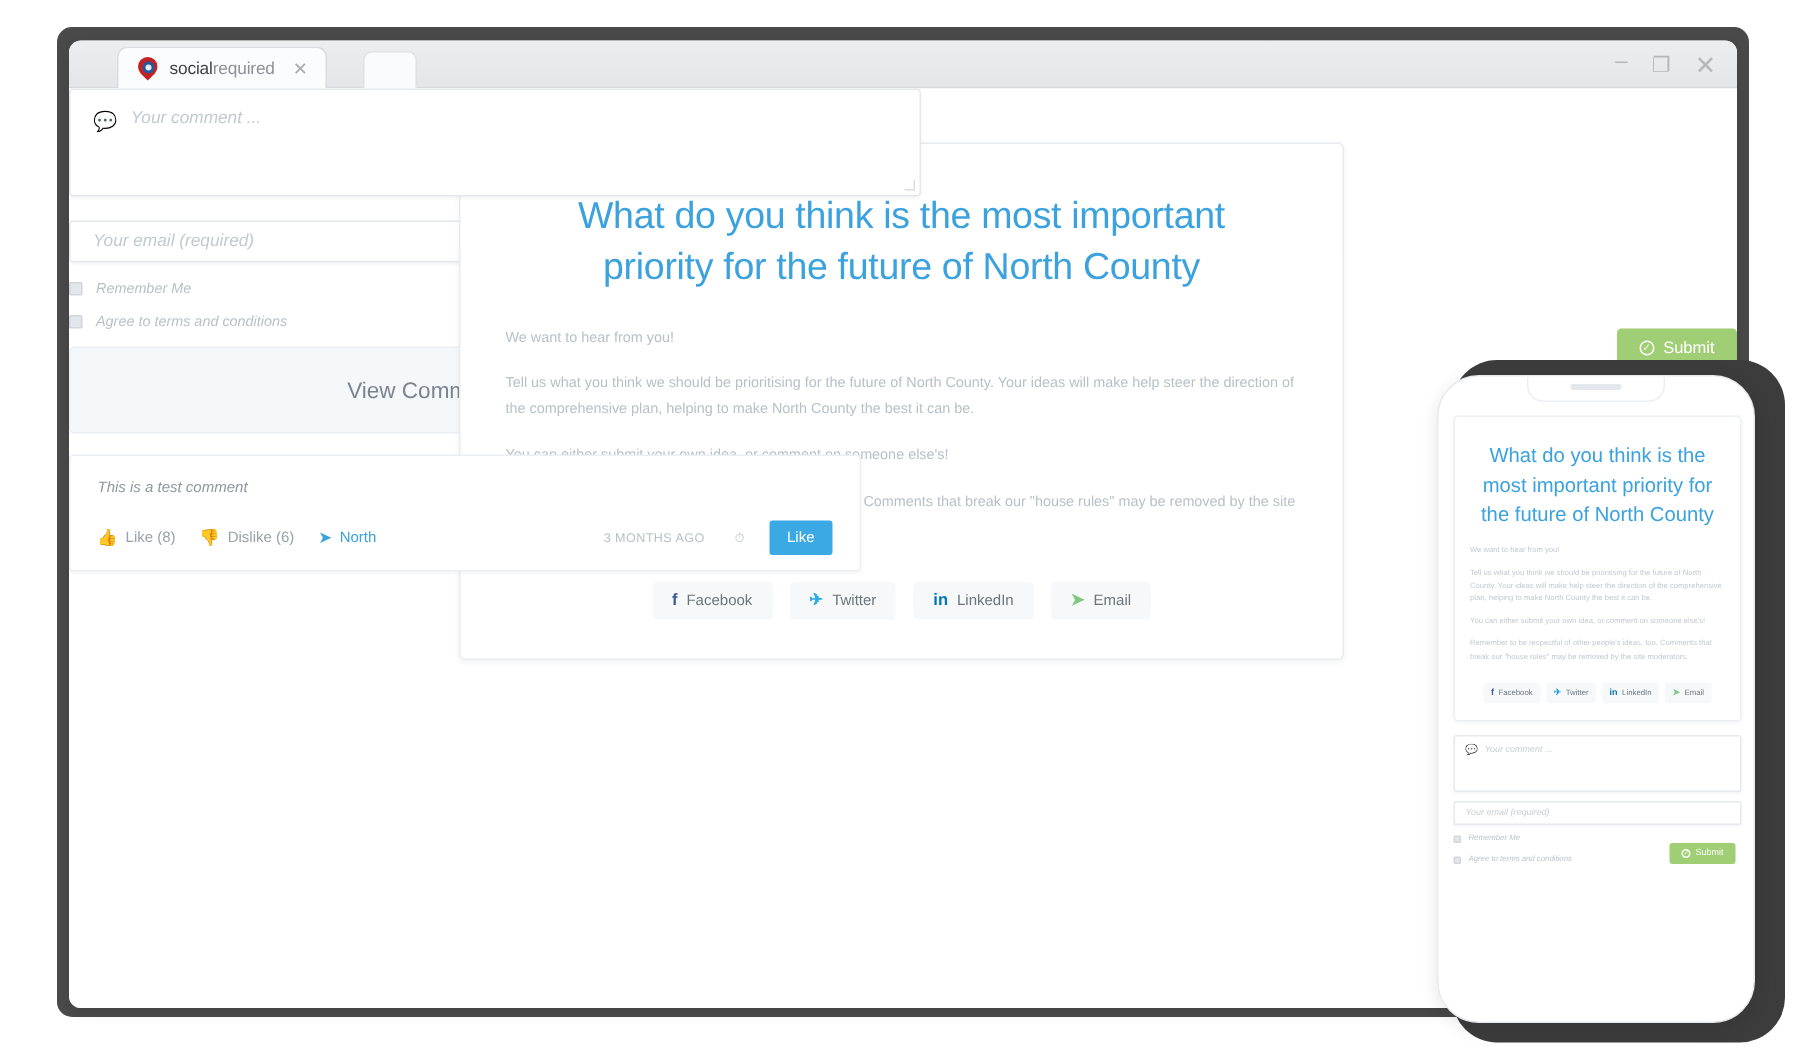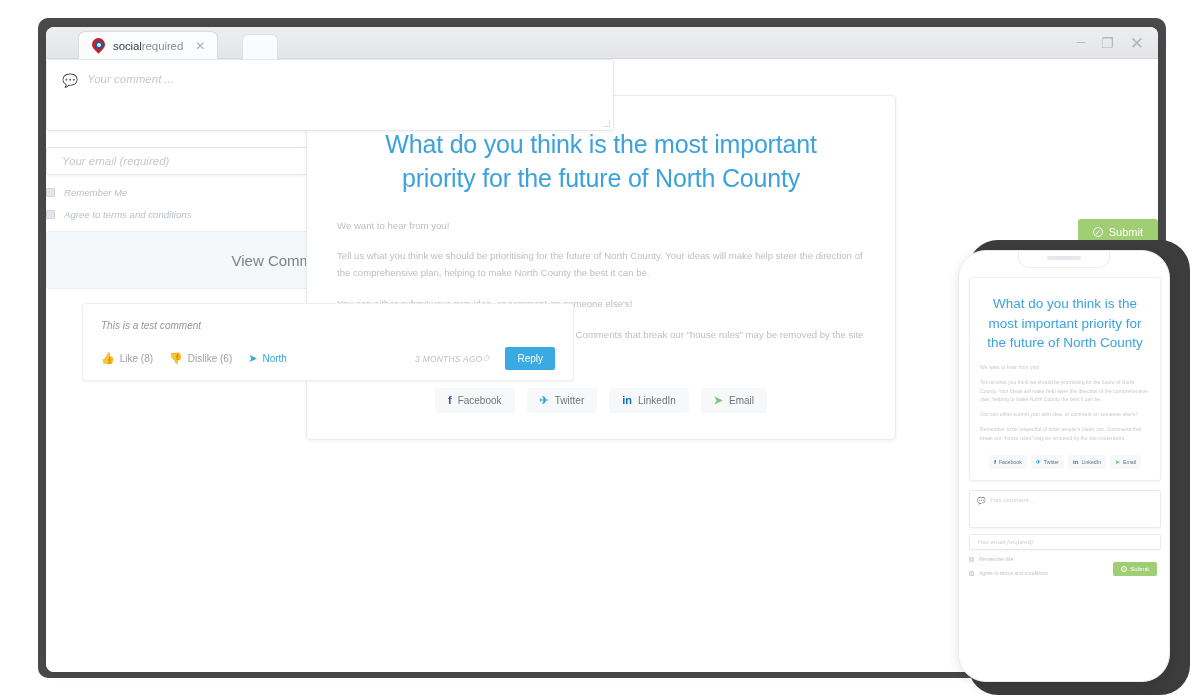--- a/index.html
+++ b/index.html
@@ -234,34 +234,33 @@
 
   .comment-card {
     margin-top: 14px;
     background: #fff;
     border: 1px solid #eceff3;
     border-radius: 3px;
     padding: 16px 18px 0;
     height: 78px;
     box-shadow: 0 1px 3px rgba(0,0,0,.05);
     position: relative;
-    margin-left: 36px;
   }
   .comment-text { color: #8f969e; font-size: 10px; font-style: italic; }
   .comment-actions {
     position: absolute; left: 18px; right: 18px; bottom: 10px;
     display: flex; align-items: center; gap: 16px;
   }
   .act { display: flex; align-items: center; gap: 5px; font-size: 10px; color: #9aa1a9; }
   .act .g { color: #7ac143; font-size: 11px; }
   .act .r { color: #e05a57; font-size: 11px; }
   .act .b { color: #3ba2dd; font-size: 11px; }
   .act-share { color: #3ba2dd; }
   .spacer { flex: 1; }
-  .ts { font-size: 8.4px; color: #b9c0c8; letter-spacing: .3px; display: flex; align-items: center; gap: 0; font-style: italic; }
+  .ts { font-size: 8.4px; color: #b9c0c8; letter-spacing: .3px; display: flex; gap: 20px; }
   .reply-btn {
     background: #3ba9e3; color: #fff;
     font-size: 10px; padding: 6px 12px; border-radius: 2px;
   }
 
   
   .phone-shadow {
     position: absolute;
     left: 968px; top: 240px;
     width: 222px; height: 455px;
@@ -443,21 +442,21 @@
           </span>
           <span class="act act-share">
             <span class="b">➤</span>
             <span>North</span>
           </span>
           <span class="spacer"></span>
           <span class="ts">
             <span>3 MONTHS AGO</span>
             <span>⏱</span>
           </span>
-          <span class="reply-btn">Reply</span>
+          <span class="reply-btn">Like</span>
         </div>
       </div>
     </div>
 
   </div>
 </div>
 
 <div class="phone-shadow"></div>
 
 <div class="phone">

